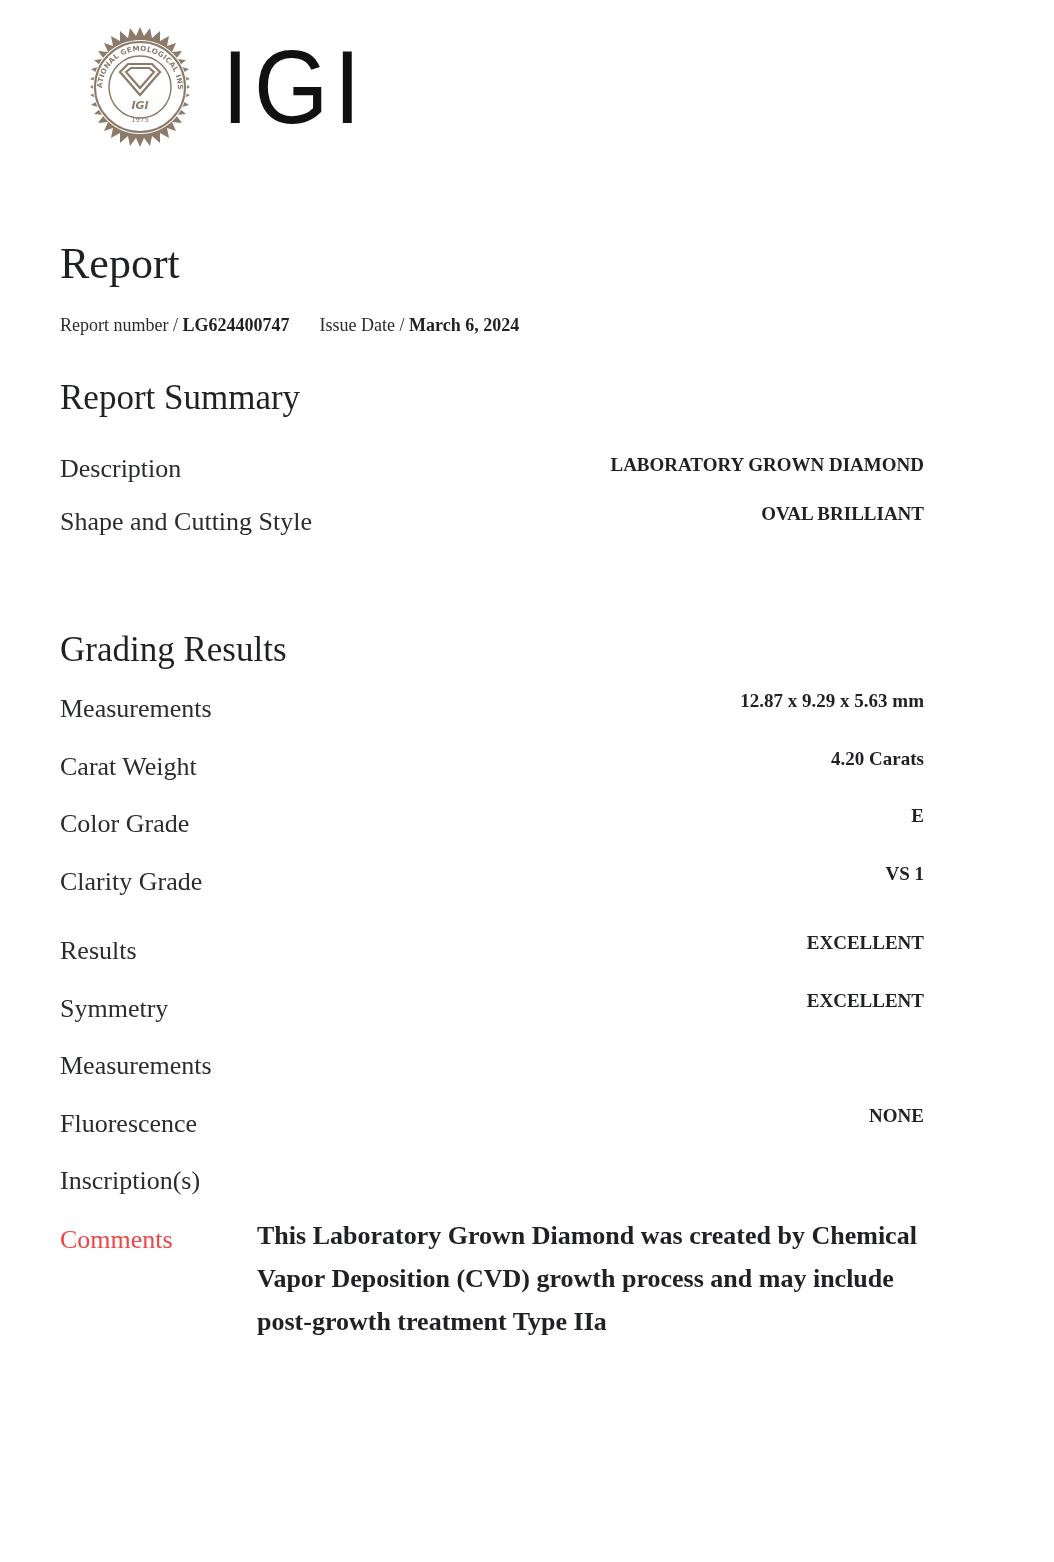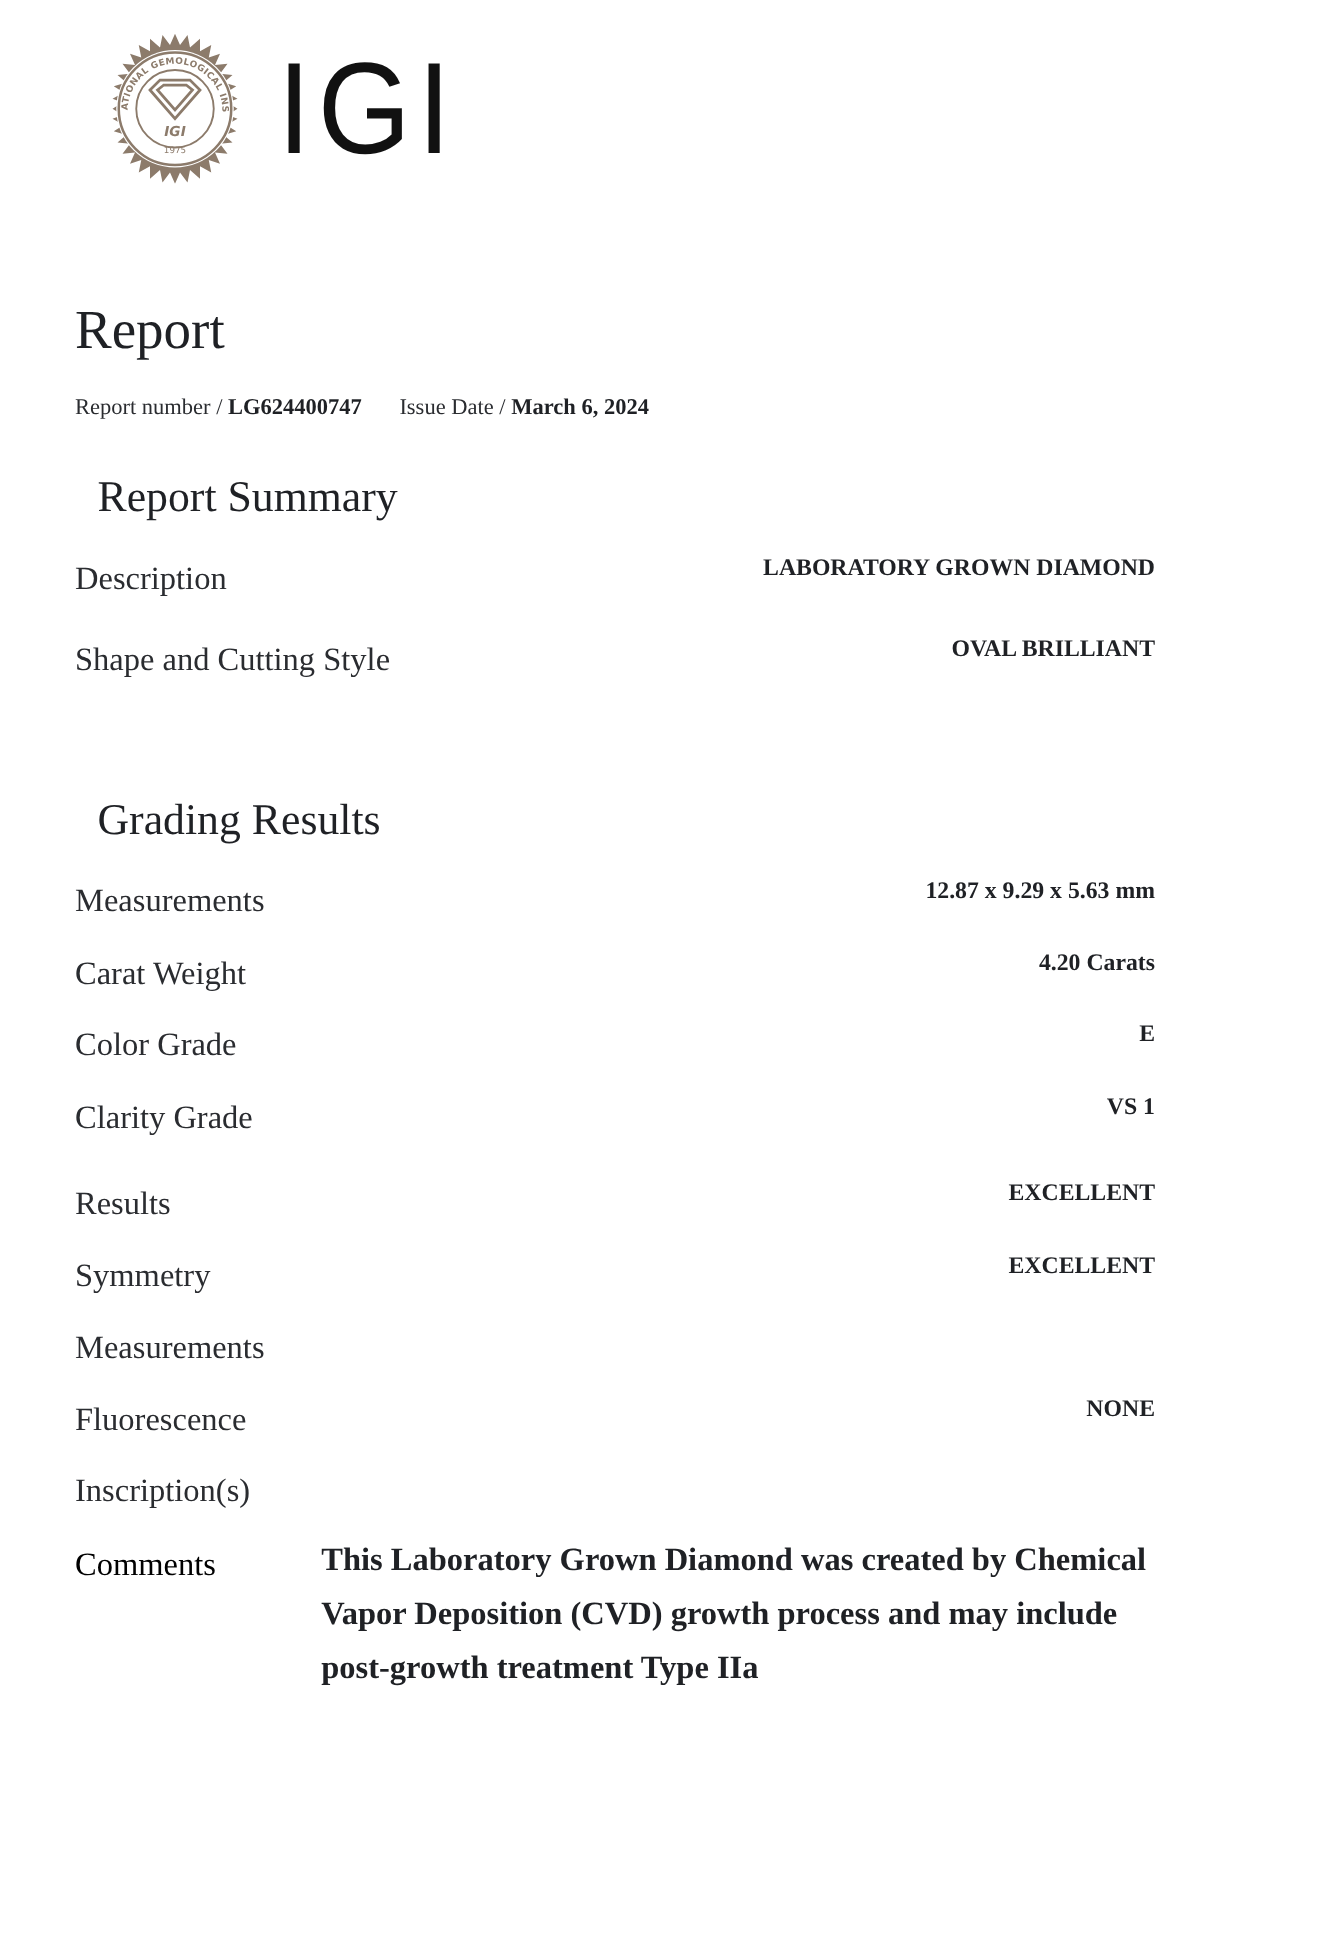--- a/index.html
+++ b/index.html
@@ -63,21 +63,21 @@
       color: #1f2125;
     }
     .meta-gap {
       display: inline-block;
       width: 30px;
     }
     .section-title {
       font-size: 35px;
       font-weight: 400;
       line-height: 44px;
-      margin: 18px;
+      margin: 0;
       color: #1f2125;
     }
     .row {
       display: flex;
       justify-content: space-between;
       align-items: flex-start;
       height: 57.5px;
     }
     .row .label {
       font-size: 26px;
@@ -92,21 +92,21 @@
       color: #1f2125;
       text-align: right;
     }
     .comments-row {
       display: flex;
       align-items: flex-start;
     }
     .comments-row .label {
       font-size: 26px;
       line-height: 34px;
-      color: #000000;
+      color: #ef4444;
       width: 197px;
       flex: 0 0 197px;
       padding-top: 9px;
     }
     .comments-row .value {
       font-size: 26px;
       line-height: 43px;
       font-weight: 700;
       color: #1f2125;
       width: 660px;
@@ -144,21 +144,21 @@
 <div class="content">
   <h1 class="report-title">Report</h1>
 
   <div class="meta-line">
     <span>Report number / </span><b>LG624400747</b><span class="meta-gap"></span><span>Issue Date / </span><b>March 6, 2024</b>
   </div>
 
   <div style="margin-top:34px;">
     <h2 class="section-title">Report Summary</h2>
     <div style="margin-top:12px;">
-      <div class="row" style="height:65px;">
+      <div class="row" style="height:65px;align-items:center;">
         <span class="label">Description</span>
         <span class="value">LABORATORY GROWN DIAMOND</span>
       </div>
       <div class="row" style="height:65px;">
         <span class="label">Shape and Cutting Style</span>
         <span class="value">OVAL BRILLIANT</span>
       </div>
     </div>
   </div>
 

